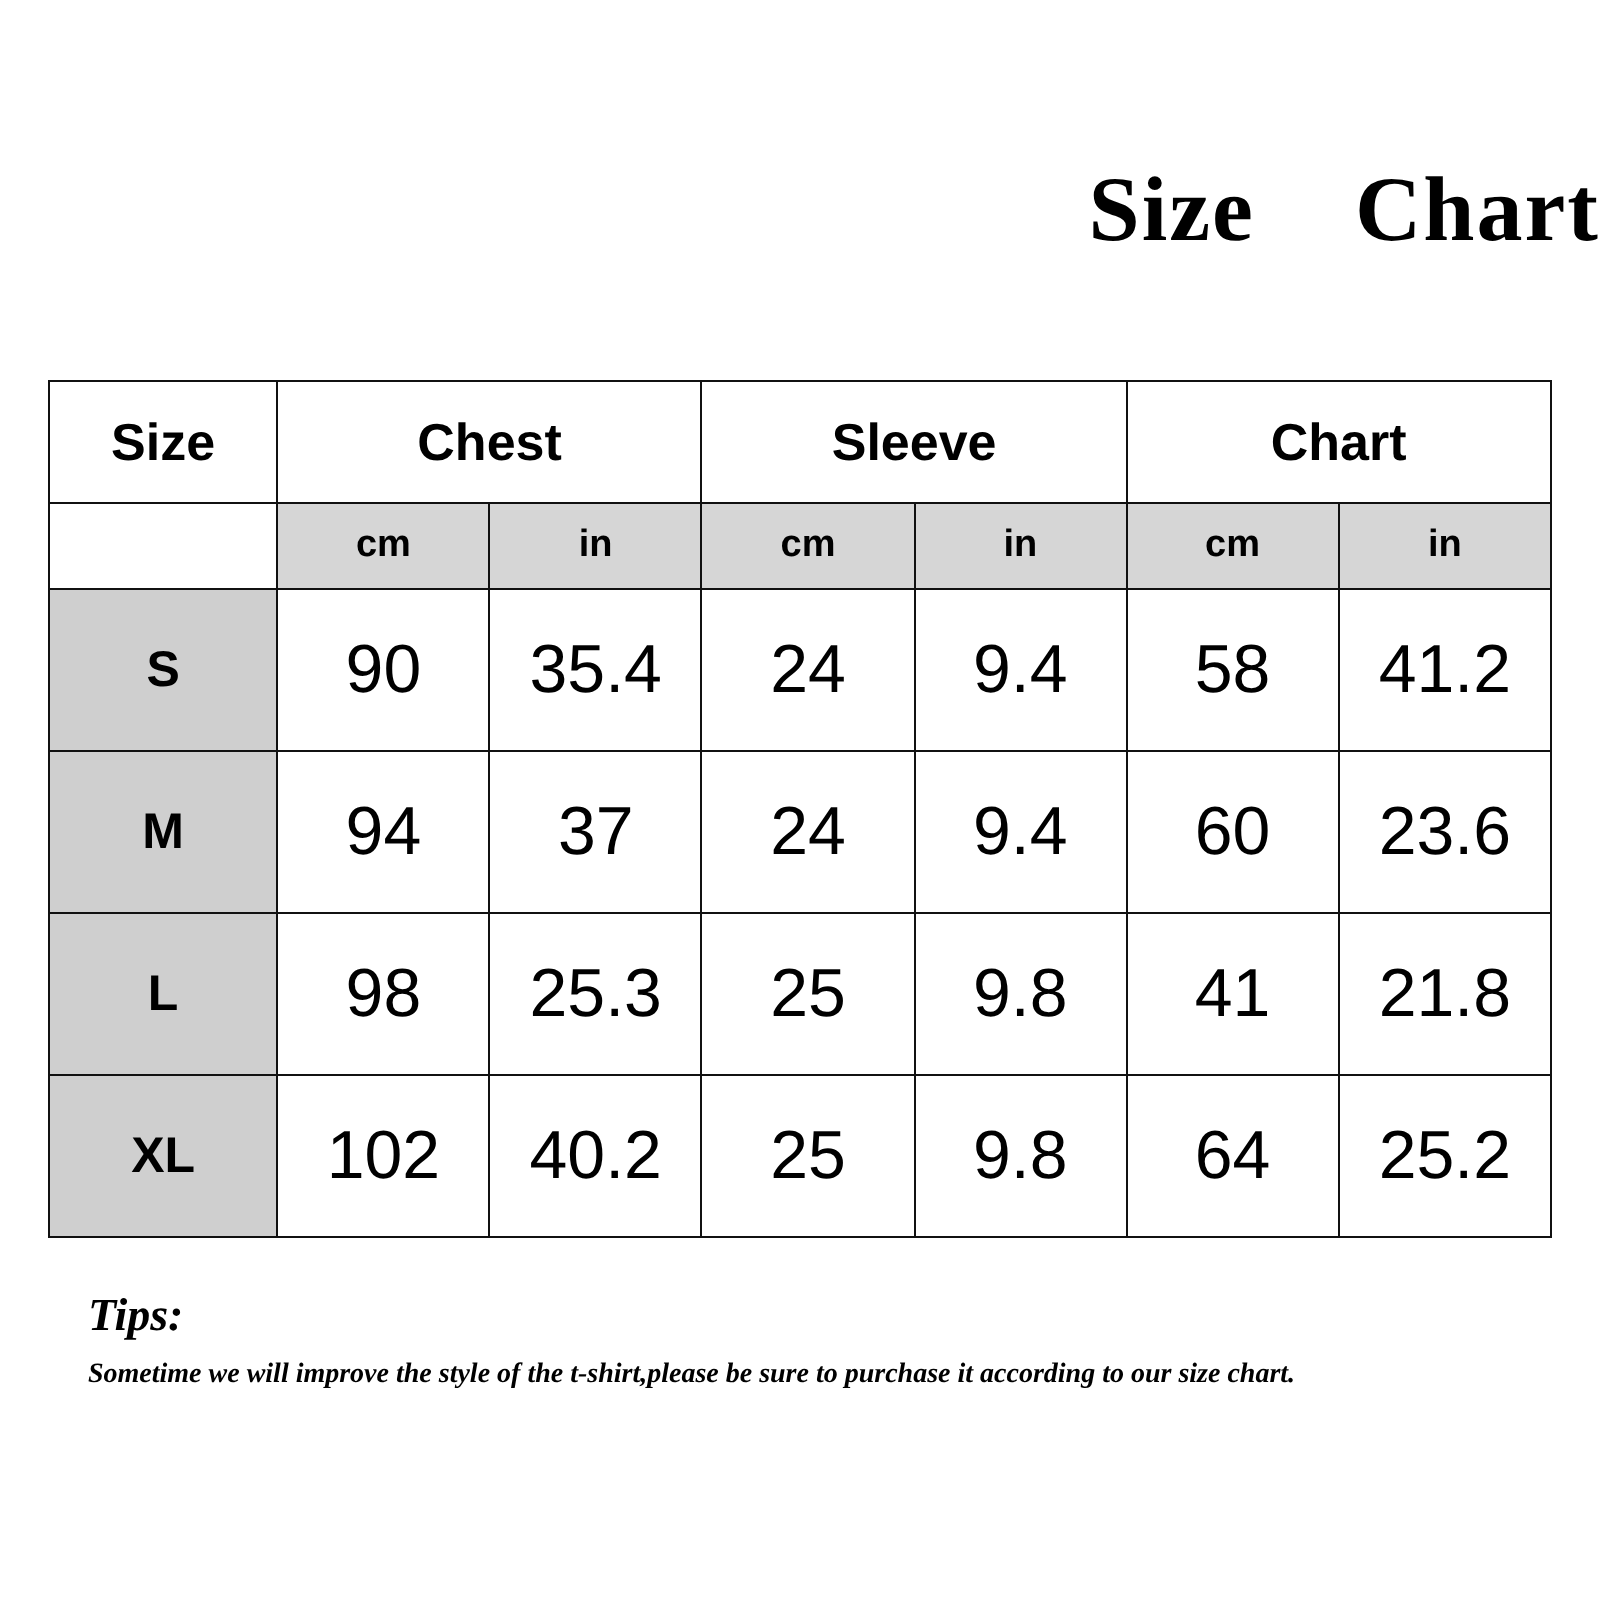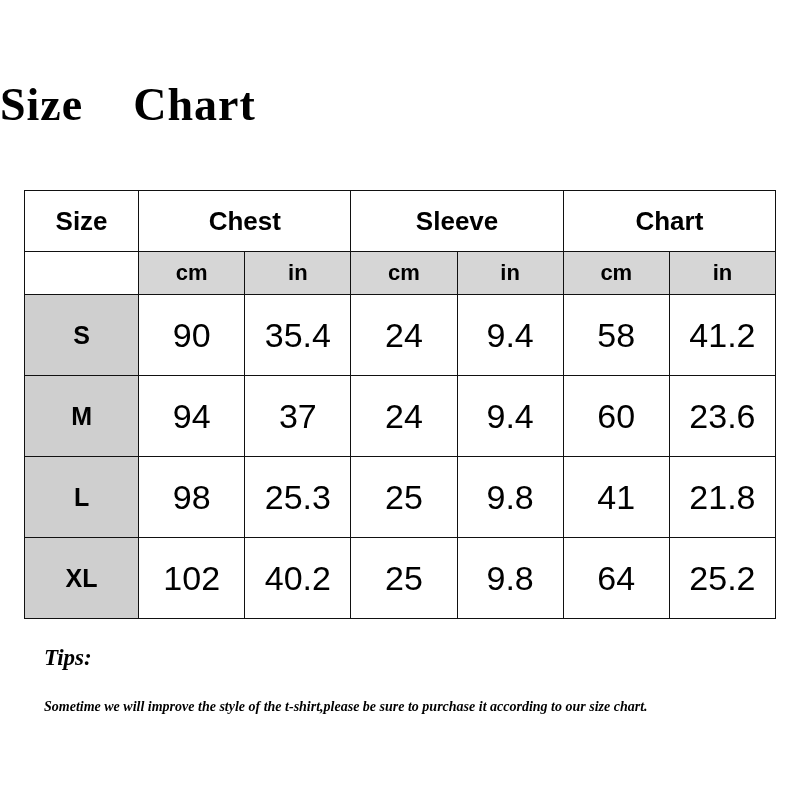--- a/index.html
+++ b/index.html
@@ -14,21 +14,21 @@
     color: #000000;
     overflow: hidden;
   }
   .page {
     position: relative;
     width: 800px;
     height: 800px;
     box-sizing: border-box;
   }
   .title {
-    text-align: left;
+    text-align: right;
     font-family: "Liberation Serif", serif;
     font-weight: bold;
     font-size: 46px;
     letter-spacing: 1px;
     padding-top: 82px;
     line-height: 1;
     white-space: pre;
   }
   .table-wrap {
     position: absolute;
@@ -55,21 +55,21 @@
   col.c-unit { width: 106px; }
 
   tr.head-main th {
     height: 60px;
     font-size: 26px;
     font-weight: bold;
     font-family: "Liberation Sans", sans-serif;
   }
   tr.head-units td {
     height: 42px;
-    font-size: 22px;
+    font-size: 19px;
     font-weight: bold;
     background: #d6d6d6;
   }
   tr.head-units td.blank {
     background: #ffffff;
   }
   tr.data-row td {
     height: 80px;
     font-size: 34px;
   }
@@ -82,21 +82,21 @@
     position: absolute;
     left: 44px;
     top: 645px;
     width: 730px;
   }
   .tips-title {
     font-family: "Liberation Serif", serif;
     font-style: italic;
     font-weight: bold;
     font-size: 23px;
-    margin-bottom: 24px;
+    margin-bottom: 5px;
   }
   .tips-body {
     font-family: "Liberation Serif", serif;
     font-style: italic;
     font-weight: bold;
     font-size: 14px;
     line-height: 1.75;
   }
 </style>
 </head>

